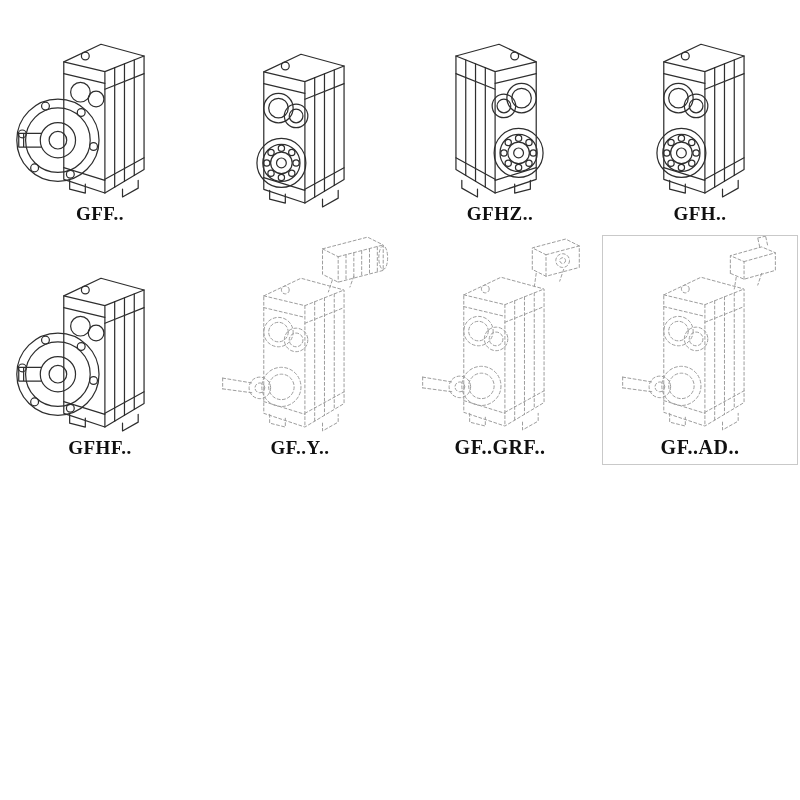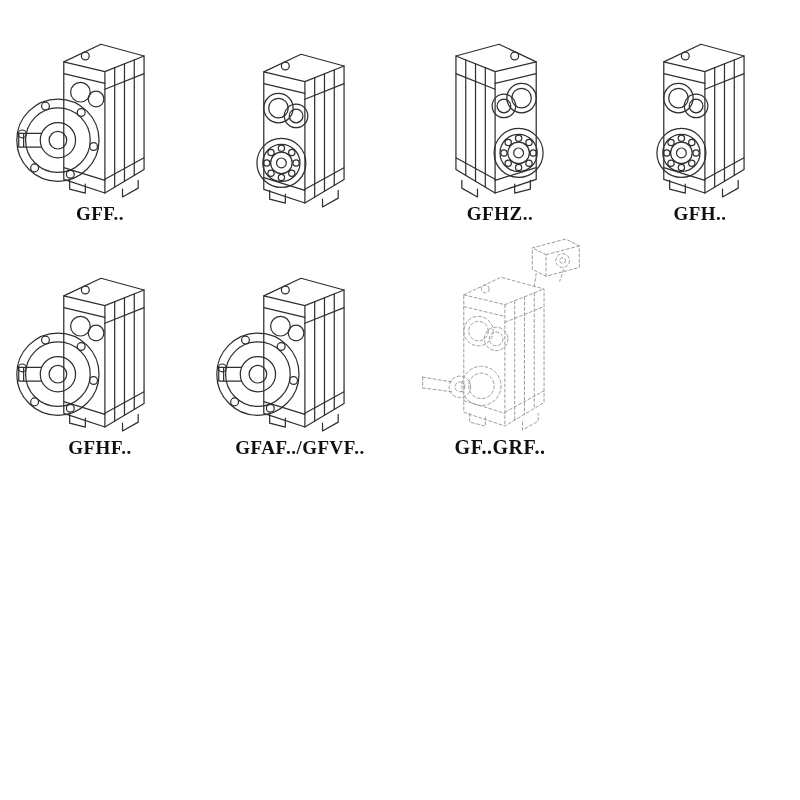--- a/index.html
+++ b/index.html
@@ -172,40 +172,54 @@
         <use href="#gb-body" class="solid"></use>
           <use href="#gb-bores-sm" class="solid"></use>
           <use href="#gb-flange" class="solid"></use>
       </svg>
     </div>
     <div class="model-label">GFHF..</div>
   </div>
 
 
 
-
-  <div class="cell">
-    <div class="drawing">
-      <svg class="gb" width="186" height="204" viewBox="0 0 190 206">
-        <use href="#gb-body" class="solid"></use>
-          <use href="#gb-bores-sm" class="solid"></use>
-          <use href="#gb-flange" class="solid"></use>
-      </svg>
-    </div>
-    <div class="model-label">GFAF../GFVF..</div>
-  </div>
+  <div class="cell">
+    <div class="drawing">
+      <svg class="gb" width="186" height="204" viewBox="0 0 190 206">
+        <use href="#gb-body" class="ghost"></use>
+          <use href="#gb-bores" class="ghost"></use>
+        <use href="#gb-outboss" class="ghost"></use>
+          <use href="#gb-shaft-left" class="ghost"></use>
+        <use href="#gb-motor" class="ghost"></use>
+      </svg>
+    </div>
+    <div class="model-label">GF..Y..</div>
+  </div>
+
 
 
   <div class="cell">
     <div class="drawing">
       <svg class="gb" width="186" height="204" viewBox="0 0 190 206">
         <use href="#gb-body" class="ghost"></use>
           <use href="#gb-bores" class="ghost"></use>
         <use href="#gb-outboss" class="ghost"></use>
           <use href="#gb-shaft-left" class="ghost"></use>
         <use href="#gb-grfbox" class="ghost"></use>
       </svg>
     </div>
     <div class="model-label label-lg">GF..GRF..</div>
   </div>
 
+  <div class="cell boxed">
+    <div class="drawing">
+      <svg class="gb" width="186" height="204" viewBox="0 0 190 206">
+        <use href="#gb-body" class="ghost"></use>
+          <use href="#gb-bores" class="ghost"></use>
+        <use href="#gb-outboss" class="ghost"></use>
+          <use href="#gb-shaft-left" class="ghost"></use>
+        <use href="#gb-adapter" class="ghost"></use>
+      </svg>
+    </div>
+    <div class="model-label label-lg">GF..AD..</div>
+  </div>
 
 </div>
 
 </body></html>

